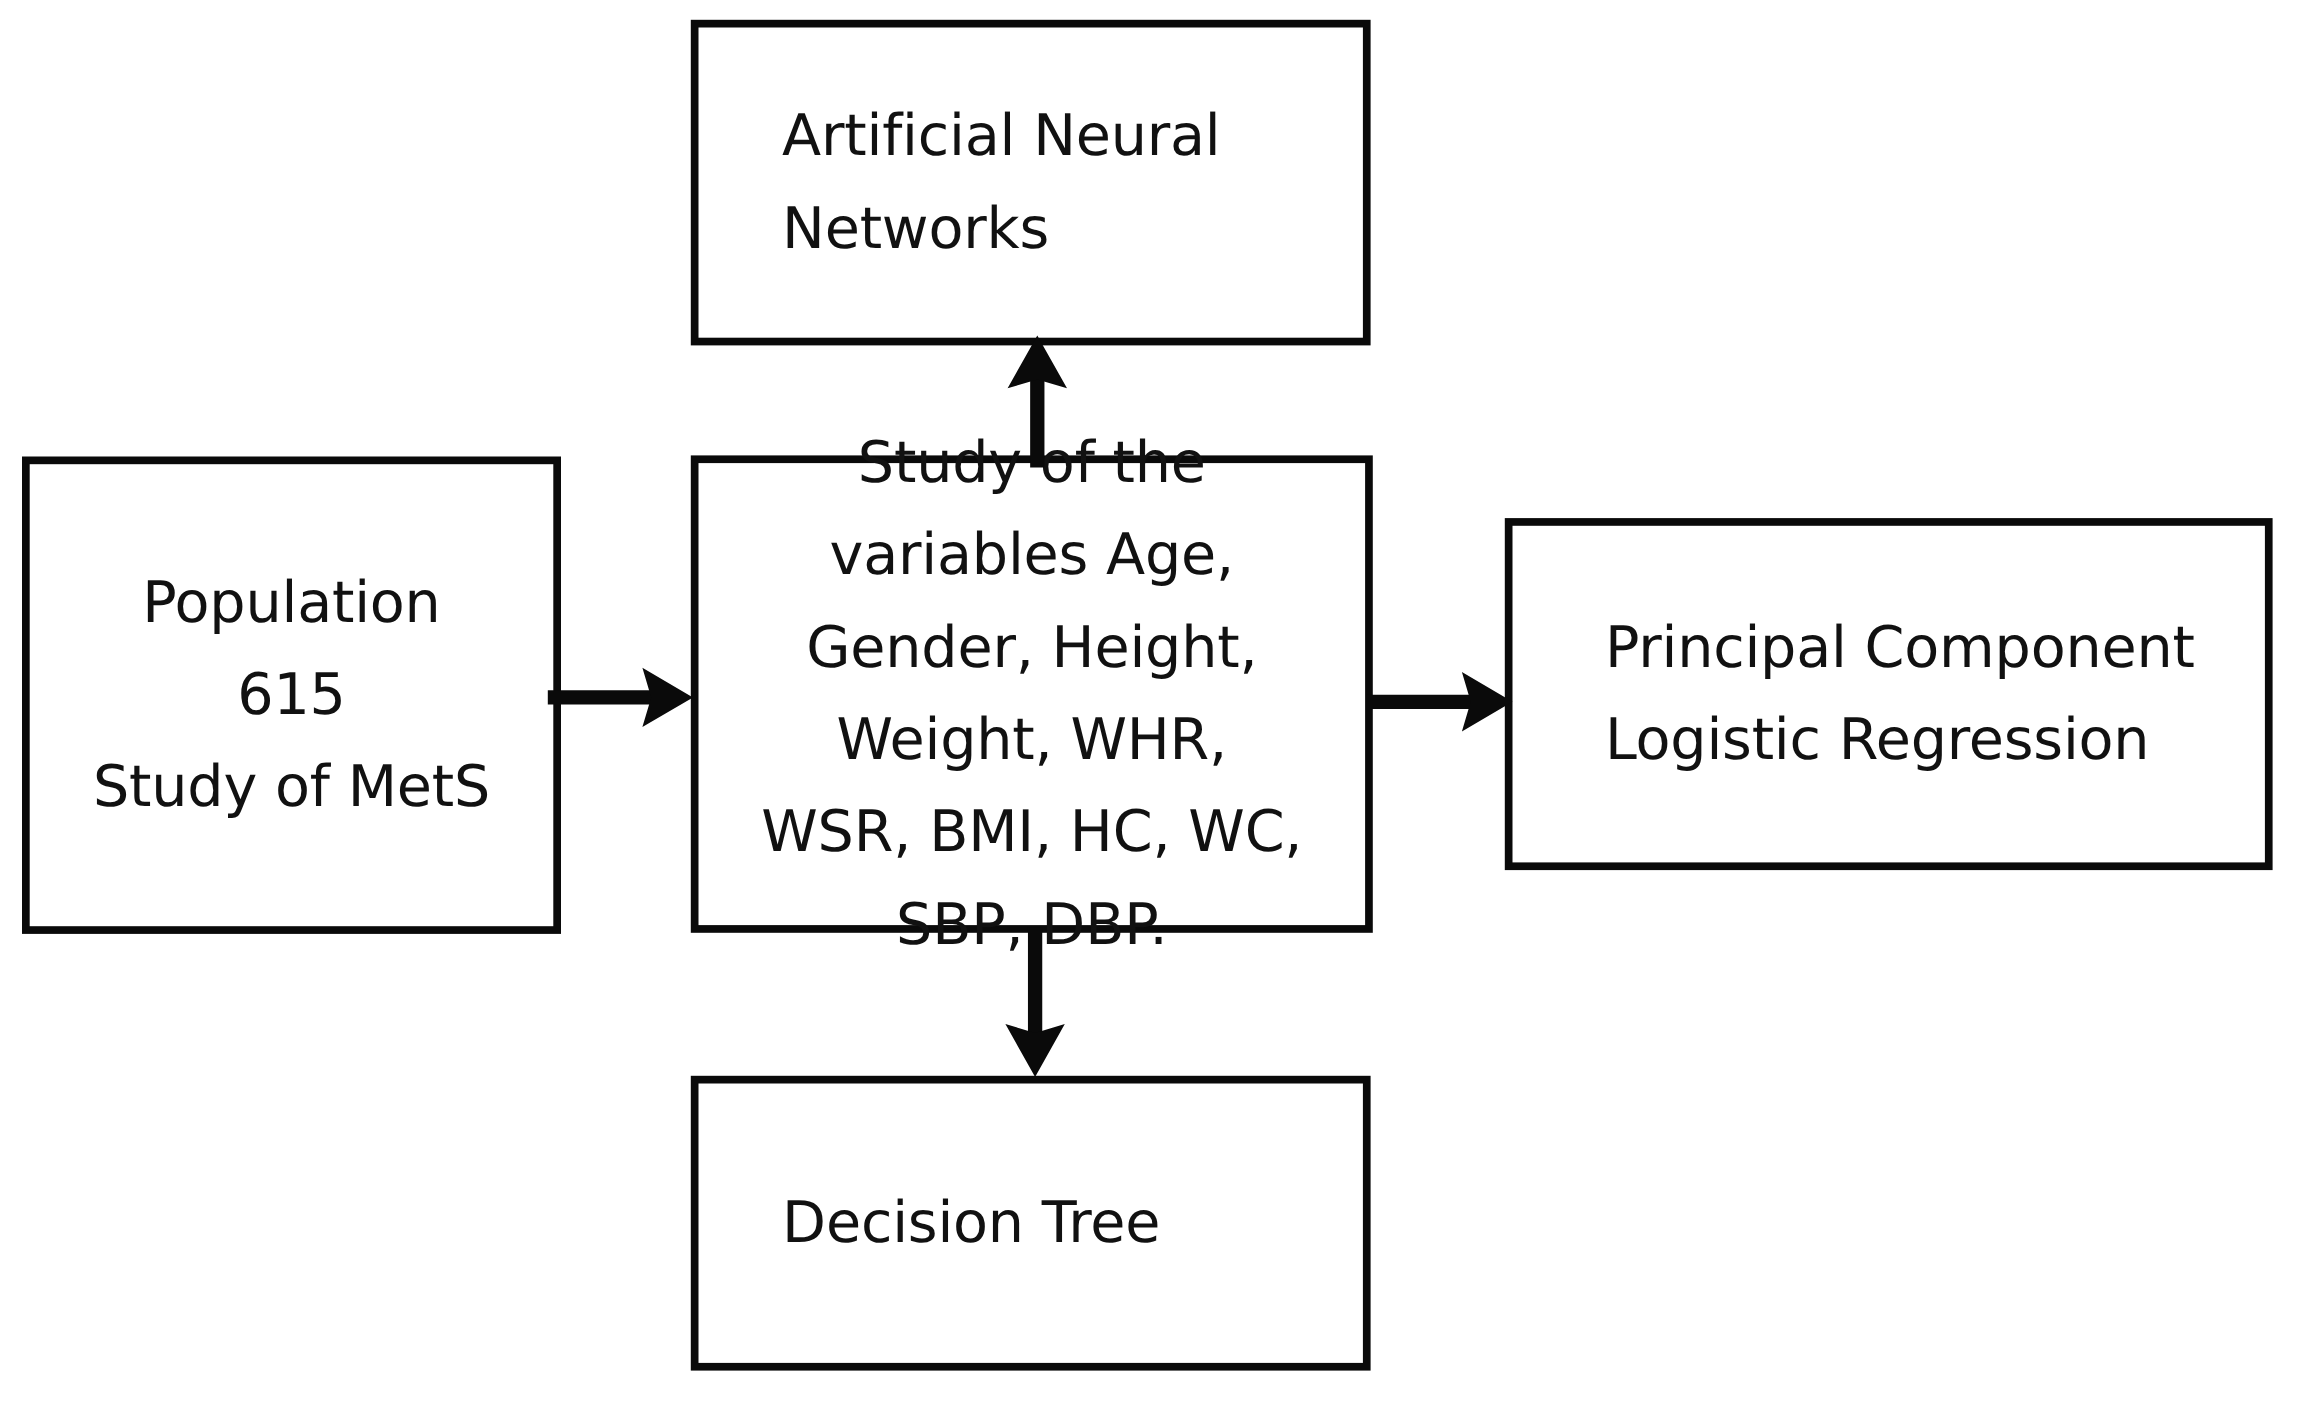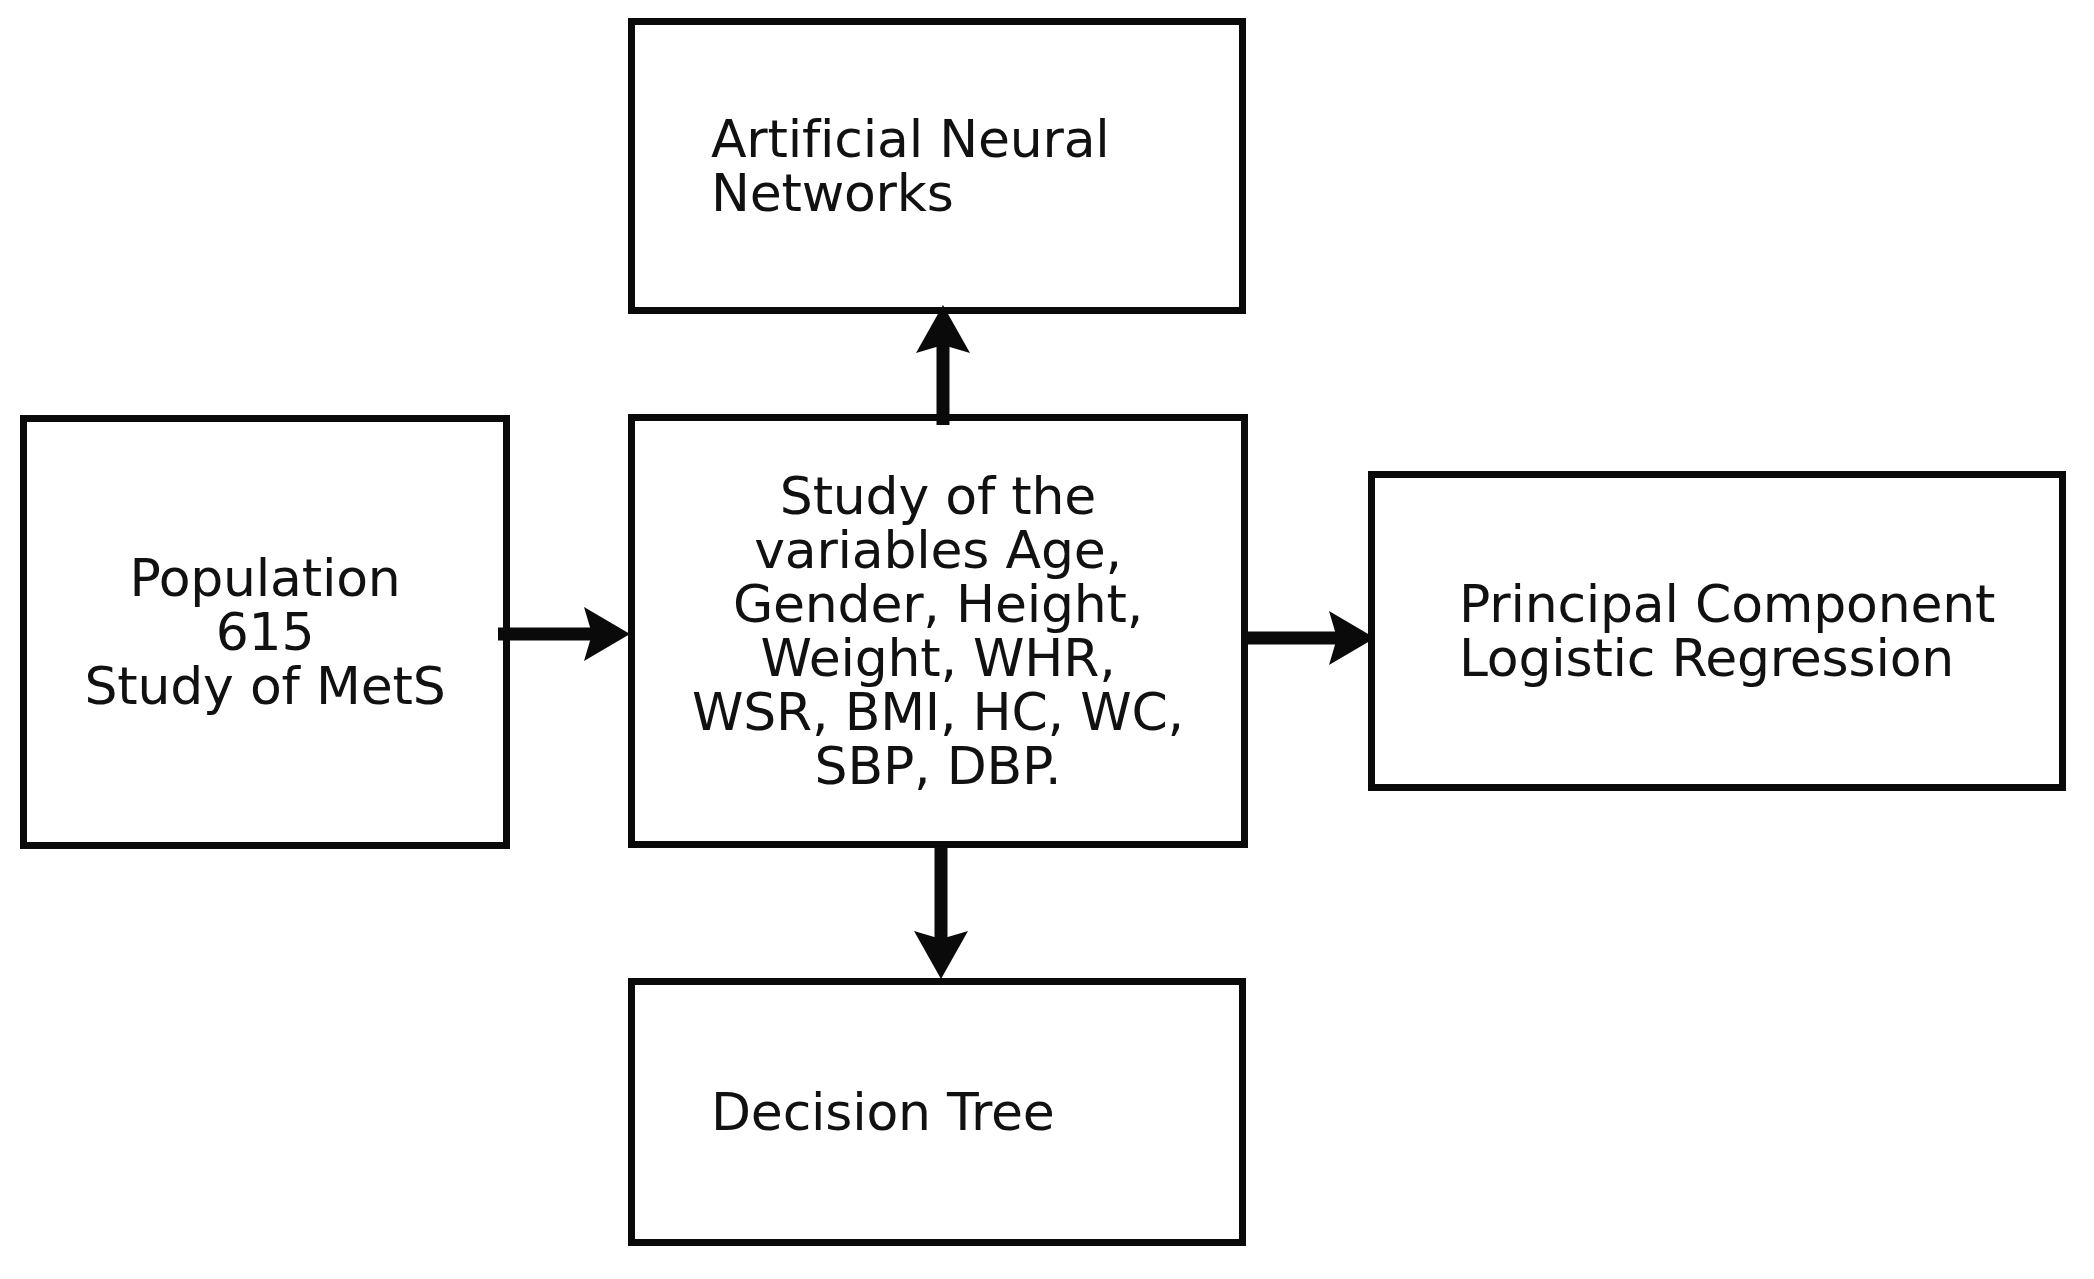--- a/index.html
+++ b/index.html
@@ -19,21 +19,21 @@
   }
   .node {
     position: absolute;
     box-sizing: border-box;
     background: #ffffff;
     border: 7px solid #0a0a0a;
     display: flex;
     align-items: center;
     color: #111111;
     font-size: 52px;
-    line-height: 54px;
+    line-height: 84px;
     letter-spacing: -0.2px;
     white-space: pre-line;
   }
   .node .nodetext {
     display: block;
     width: 100%;
   }
   .center-text { text-align: center; }
   .left-text   { text-align: left; }
 

